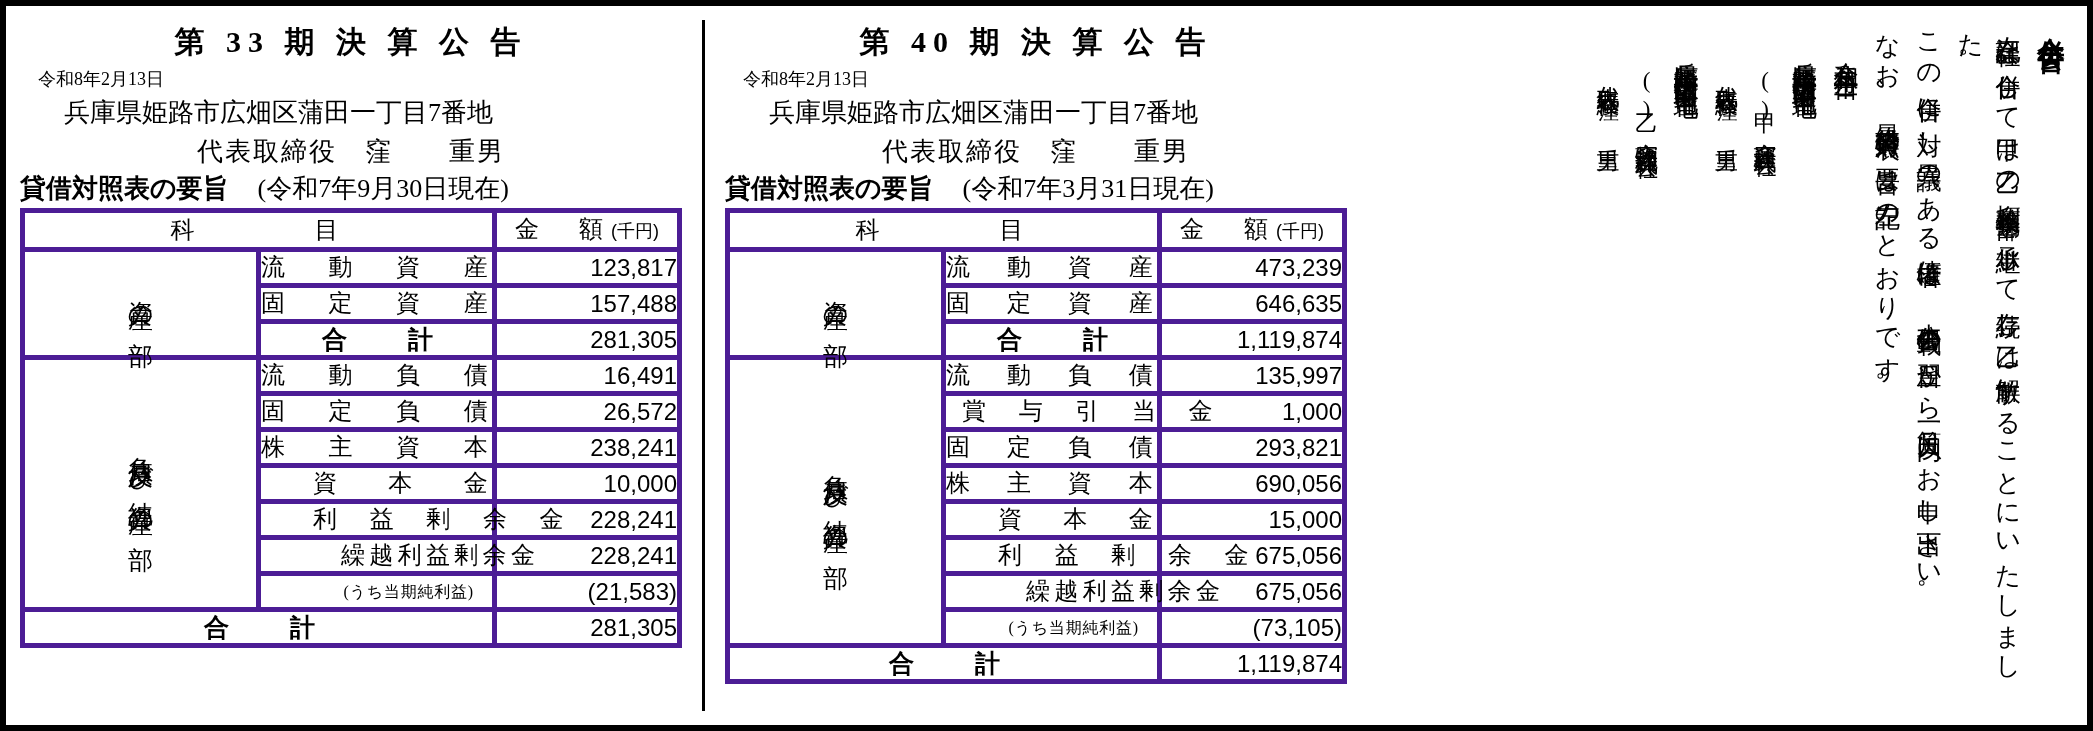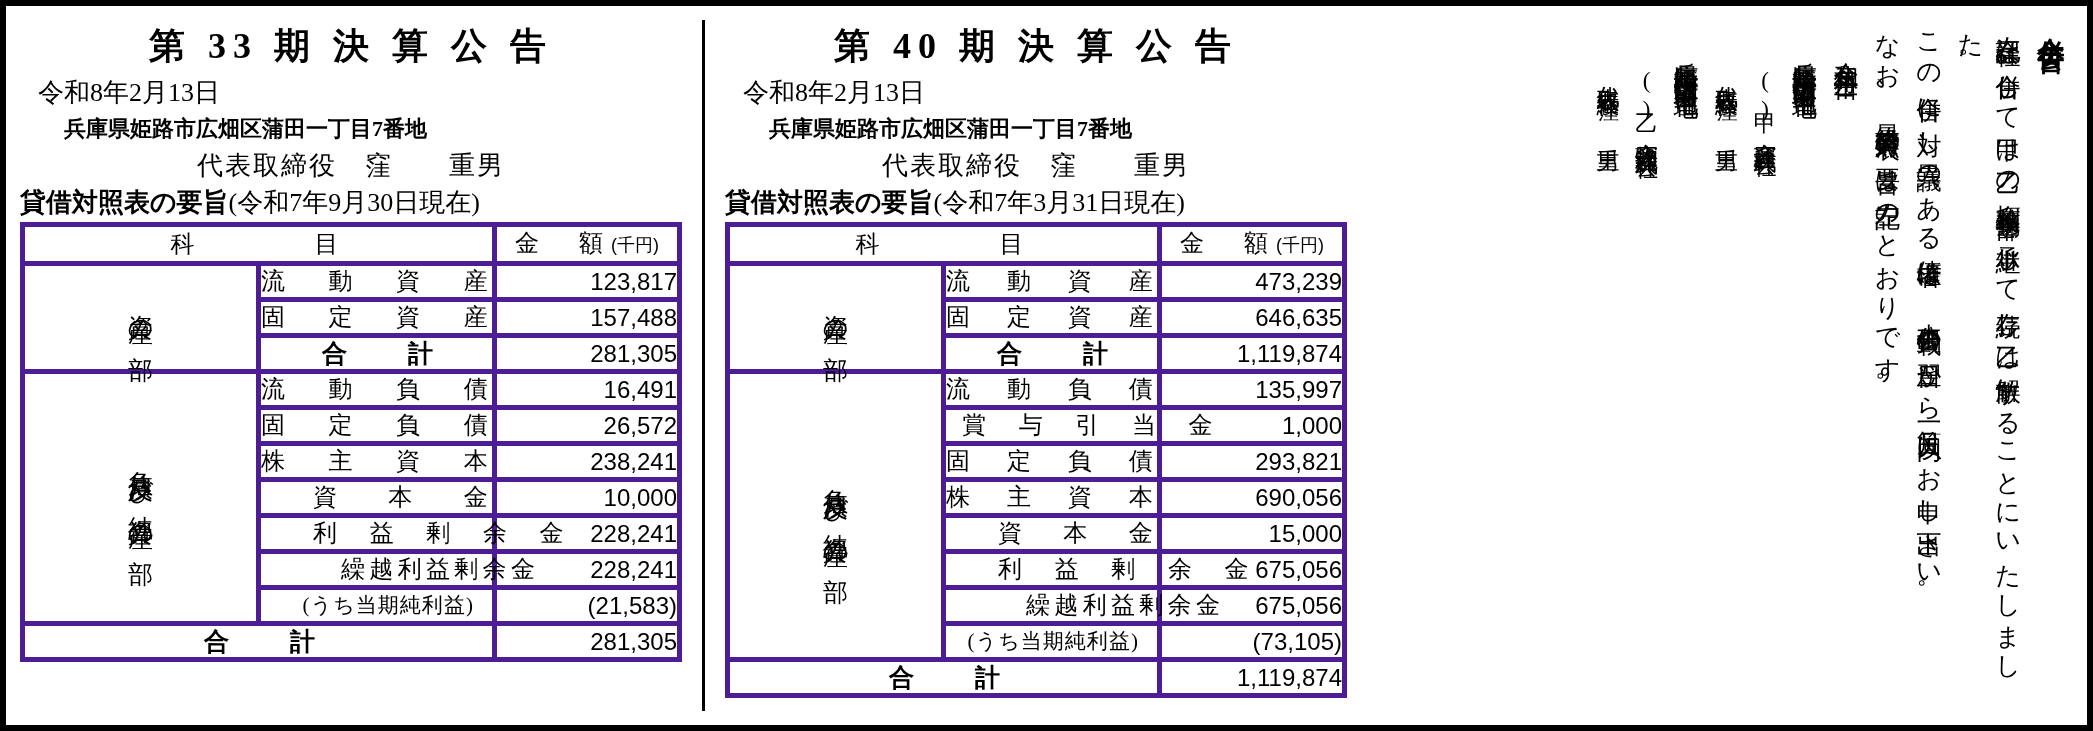--- a/index.html
+++ b/index.html
@@ -27,36 +27,35 @@
     position:relative;
   }
   .notice.left{width:690px;}
   .notice.mid{width:650px;}
   .vdiv{
     width:0;border-left:3px solid #000;
     margin:14px 6px;
   }
   .title{
     text-align:center;
-    font-size:36px;
+    font-size:30px;
     font-weight:bold;
     letter-spacing:7px;
     margin:6px 0 2px 0;
     white-space:nowrap;
   }
   .dateline{
+    font-size:18px;
+    margin:4px 0 0 18px;
+    white-space:nowrap;
+  }
+  .addrline{
     font-size:26px;
-    margin:4px 0 0 18px;
-    white-space:nowrap;
-  }
-  .addrline{
-    font-size:22px;
     margin:4px 0 0 44px;
     white-space:nowrap;
-    font-weight:bold;
   }
   .company{
     text-align:center;
     font-size:33px;
     font-weight:bold;
     letter-spacing:6px;
     margin:6px 0 0 0;
     white-space:nowrap;
   }
   .rep{
@@ -65,21 +64,21 @@
     margin:4px 0 0 0;
     letter-spacing:2px;
     white-space:nowrap;
   }
   .bsheader{
     font-size:26px;
     font-weight:bold;
     margin:2px 0 2px 0;
     white-space:nowrap;
   }
-  .bsheader .asof{font-weight:normal;}
+  .bsheader .asof{font-weight:normal;margin-left:29px;}
   
   table.bs{
     border-collapse:collapse;
     width:100%;
     table-layout:fixed;
     border:3px solid #000;
   }
   table.bs td,table.bs th{
     border:5px solid #4c1d95;
     font-size:24px;
@@ -111,21 +110,21 @@
   .item{
     padding-left:12px;
     padding-right:12px;
     letter-spacing:0.18em;
     white-space:nowrap;
   }
   .item.spread{
     text-align:justify;
     text-align-last:justify;
   }
-  .item.small{font-size:21px;letter-spacing:0.05em;text-align:right;padding-right:18px;}
+  .item.small{font-size:16px;letter-spacing:0.05em;text-align:right;padding-right:18px;}
   .amt{
     text-align:right;
     padding-right:14px;
     width:180px;
     font-family:"Liberation Sans","DejaVu Sans",sans-serif;
     font-size:23px;
   }
   .thead td{
     text-align:center;
     font-size:25px;

